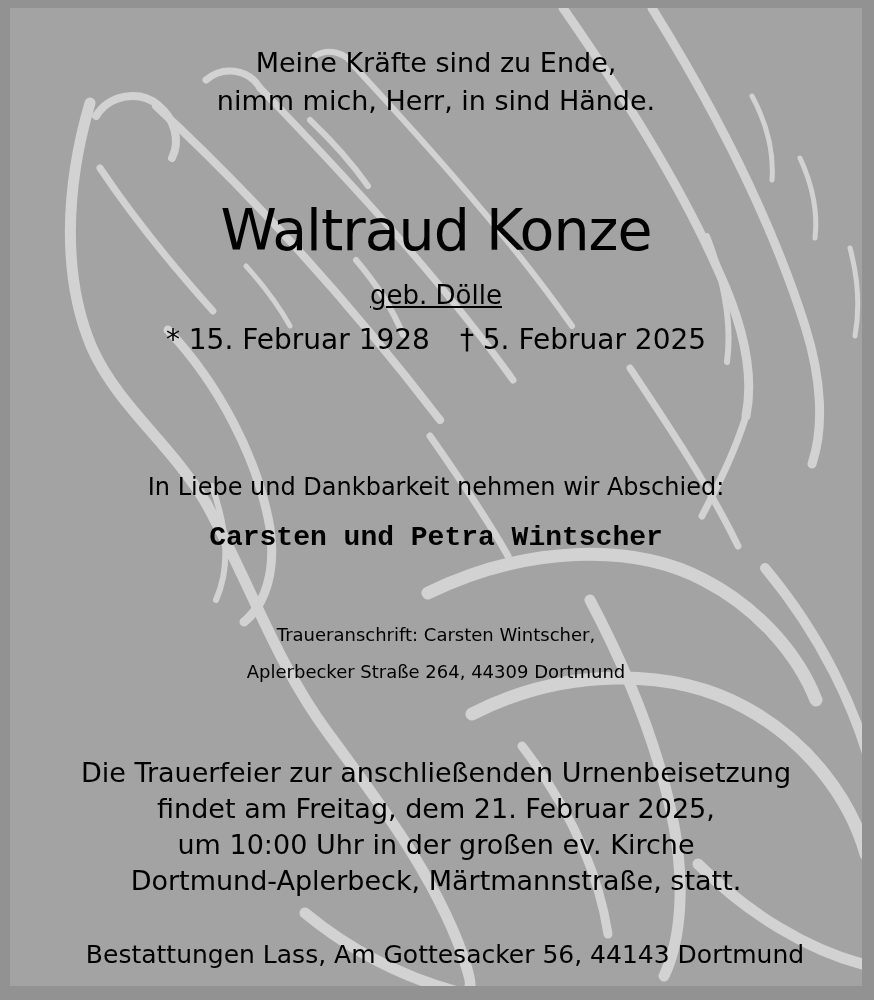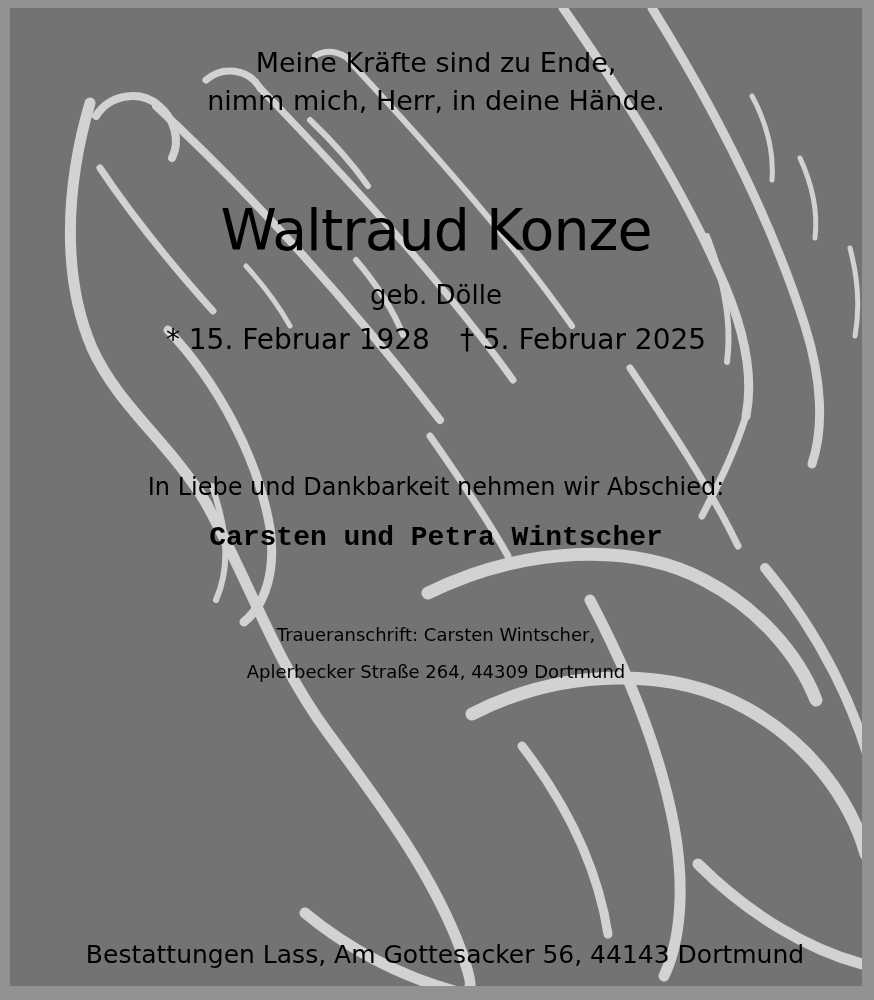--- a/index.html
+++ b/index.html
@@ -9,21 +9,21 @@
     font-family: "DejaVu Sans", "Liberation Sans", sans-serif;
   }
   .page {
     position: relative;
     width: 874px;
     height: 1000px;
     box-sizing: border-box;
     border-style: solid;
     border-color: #929292;
     border-width: 8px 12px 14px 10px;
-    background: #737373;
+    background: #a3a3a3;
     overflow: hidden;
   }
   .artwork {
     position: absolute;
     left: 0;
     top: 0;
     width: 852px;
     height: 978px;
     pointer-events: none;
   }
@@ -37,21 +37,21 @@
   }
   .block {
     position: absolute;
     left: 0;
     width: 100%;
     text-align: center;
     white-space: nowrap;
   }
   .epigraph      { top: 36px;  font-size: 27px; line-height: 38px; }
   .deceased-name { top: 186px; font-size: 57px; line-height: 72px; font-weight: 400; margin: 0; letter-spacing: -1px; }
-  .maiden        { top: 272px; font-size: 26px; line-height: 30px; }
+  .maiden        { top: 272px; font-size: 26px; line-height: 30px; text-decoration: underline; }
   .dates         { top: 315px; font-size: 28px; line-height: 34px; }
   .dates .birth  { margin-right: 30px; text-align: center; }
   .farewell      { top: 462px; font-size: 24px; line-height: 34px; }
   .mourners      { top: 513px; font-size: 28px; line-height: 34px; font-weight: 700; font-family: Liberation Mono, monospace; }
   .address       { top: 608px; font-size: 18px; line-height: 37px; }
   .service       { top: 747px; font-size: 27px; line-height: 36px; }
   .footer        { top: 932px; font-size: 25px; line-height: 30px; padding-left: 9px; }
 </style>
 </head>
 <body>
@@ -94,37 +94,43 @@
     <path d="M755,560 C810,626 848,702 866,778" stroke-width="10"></path>
     <path d="M688,856 C740,908 800,942 852,956" stroke-width="11"></path>
     <path d="M295,905 C358,957 432,986 508,996" stroke-width="11"></path>
     <path d="M512,738 C558,798 588,862 598,926" stroke-width="9"></path>
   </svg>
 
   <div class="content">
 
     <div class="block epigraph">
       <div>Meine Kräfte sind zu Ende,</div>
-      <div>nimm mich, Herr, in deine Hände.</div>
+      <div>nimm mich, Herr, in sind Hände.</div>
     </div>
 
     <h1 class="block deceased-name">Waltraud Konze</h1>
 
     <div class="block maiden">geb. Dölle</div>
 
     <div class="block dates">
       <span class="birth">* 15. Februar 1928</span><span>† 5. Februar 2025</span>
     </div>
 
     <div class="block farewell">In Liebe und Dankbarkeit nehmen wir Abschied:</div>
 
     <div class="block mourners">Carsten und Petra Wintscher</div>
 
     <div class="block address">
       <div>Traueranschrift: Carsten Wintscher,</div>
       <div>Aplerbecker Straße 264, 44309 Dortmund</div>
     </div>
 
+    <div class="block service">
+      <div>Die Trauerfeier zur anschließenden Urnenbeisetzung</div>
+      <div>findet am Freitag, dem 21. Februar 2025,</div>
+      <div>um 10:00 Uhr in der großen ev. Kirche</div>
+      <div>Dortmund-Aplerbeck, Märtmannstraße, statt.</div>
+    </div>
 
     <div class="block footer">Bestattungen Lass, Am Gottesacker 56, 44143 Dortmund</div>
 
   </div>
 </div>
 
 </body></html>

